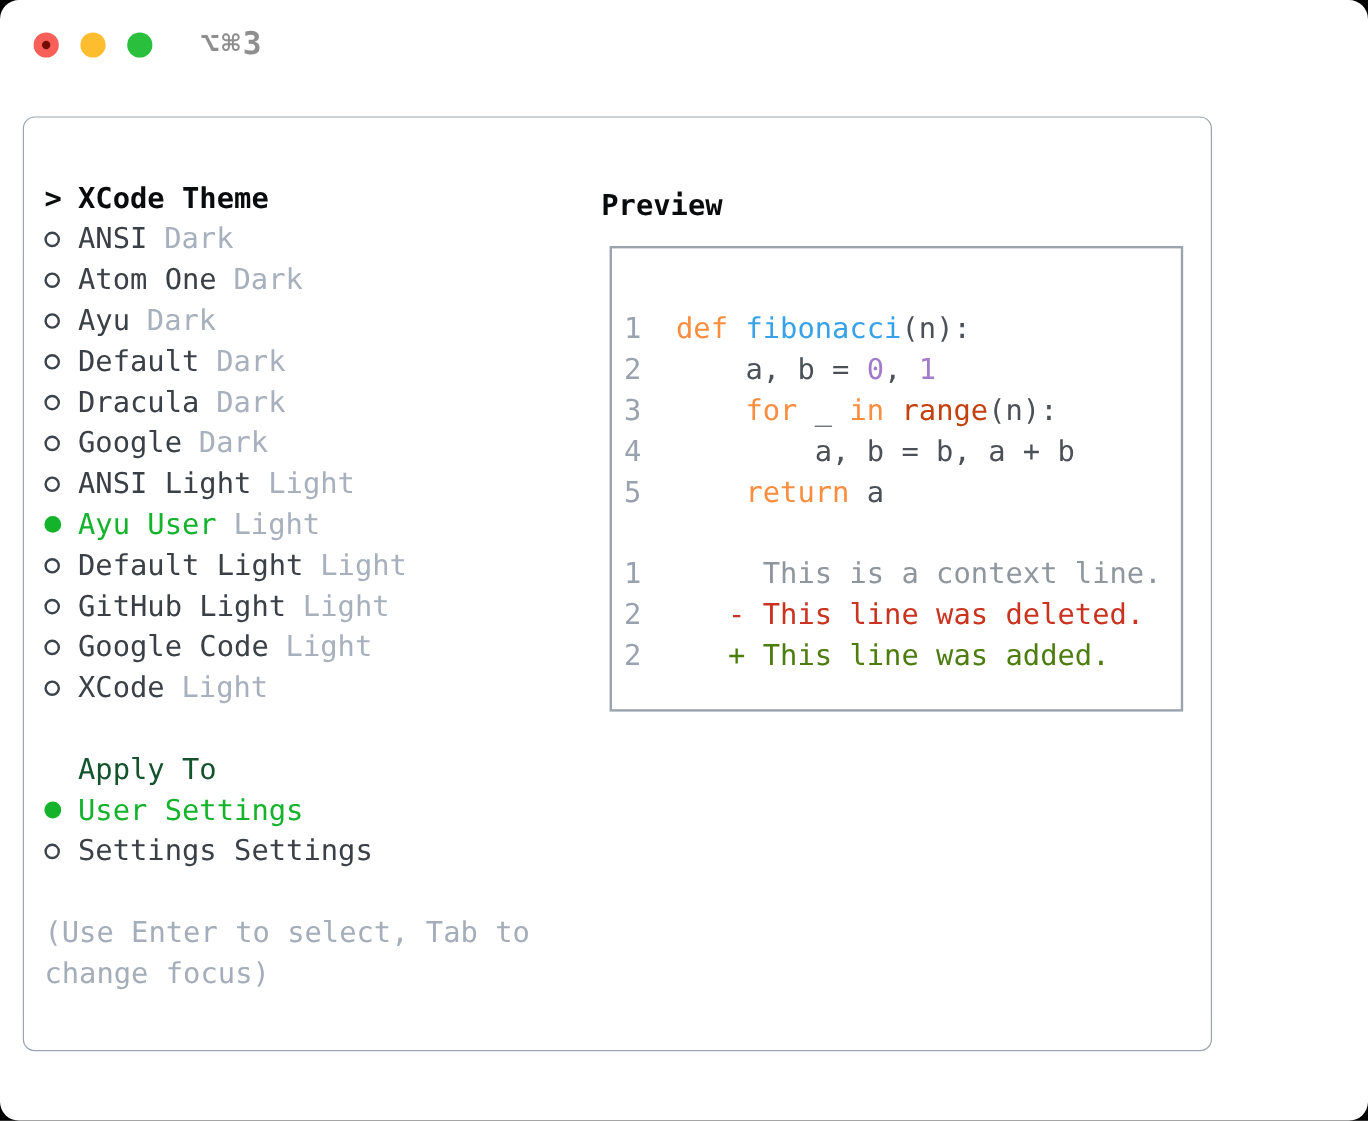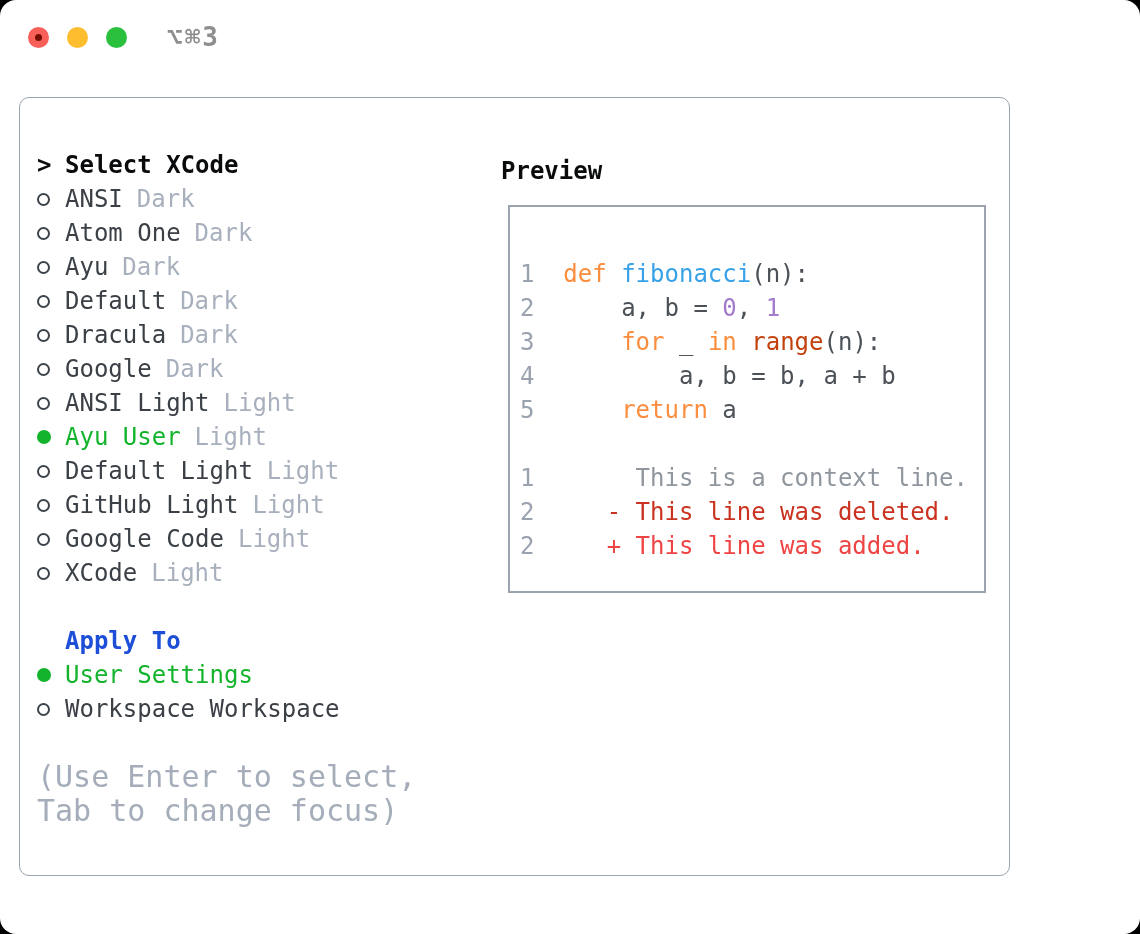--- a/index.html
+++ b/index.html
@@ -24,58 +24,58 @@
   .row { height:34px; display:flex; align-items:center; font-size:24px; white-space:pre; }
   .row.blank { height:34px; }
   .marker { width:28px; flex:none; display:flex; align-items:center; }
   .prompt { font-weight:bold; color:#0a0b0c; }
   .header-label { font-weight:bold; color:#0a0b0c; }
   .circle { width:13px; height:13px; border:2px solid #3d434b; border-radius:50%; }
   .circle.filled { width:14px; height:14px; border:none; background:#13b42c; }
   .theme-name { color:#3b4047; }
   .theme-name.selected { color:#13b42c; }
   .theme-tag { color:#a8b0bd; margin-left:14px; }
-  .subheader { color:#1d4ed8; font-weight:700; }
+  .subheader { color:#14532d; font-weight:400; }
   .option-label { color:#3b4047; }
   .option-label.selected { color:#13b42c;text-align:center; }
-  .hint { width:445px; font-size:30px; line-height:34px; color:#a4adb9; }
+  .hint { width:445px; font-size:24px; line-height:34px; color:#a4adb9; }
 
   .right-col { position:absolute; left:481px; top:56px; }
   .preview-box { margin-left:7px; margin-top:17px; width:478px; height:388px;
                  border:2px solid #9aa3ae; background:#fff; padding:50px 0 0 10px; overflow:hidden; }
   .pline { height:34px; line-height:34px; font-size:24px; white-space:pre; color:#4b5157; }
   .c-ln  { color:#9aa2af; }
   .c-kw  { color:#fa8d3e; }
   .c-fn  { color:#38a2e8; }
   .c-bi  { color:#c2410c; }
   .c-num { color:#a37acc; }
   .c-ctx { color:#8f969e; }
   .c-del { color:#c9331f; }
-  .c-add { color:#ef4444; }
+  .c-add { color:#4d7c0f; }
 </style>
 </head>
 <body>
 
 <div class="screen">
 
   <div class="titlebar">
     <span class="tl red">
         <span class="dot"></span>
       </span>
     <span class="tl yellow"></span>
     <span class="tl green"></span>
     <span class="win-title">⌥⌘3</span>
   </div>
 
   <div class="panel">
 
     <div class="left-col">
       <div class="row">
         <span class="marker prompt">&gt;</span>
-        <span class="header-label">Select XCode</span>
+        <span class="header-label">XCode Theme</span>
       </div>
 
       <div id="theme-list">
           <div class="row"><span class="marker"><span class="circle"></span></span><span class="theme-name">ANSI</span><span class="theme-tag">Dark</span></div>
           <div class="row"><span class="marker"><span class="circle"></span></span><span class="theme-name">Atom One</span><span class="theme-tag">Dark</span></div>
           <div class="row"><span class="marker"><span class="circle"></span></span><span class="theme-name">Ayu</span><span class="theme-tag">Dark</span></div>
           <div class="row"><span class="marker"><span class="circle"></span></span><span class="theme-name">Default</span><span class="theme-tag">Dark</span></div>
           <div class="row"><span class="marker"><span class="circle"></span></span><span class="theme-name">Dracula</span><span class="theme-tag">Dark</span></div>
           <div class="row"><span class="marker"><span class="circle"></span></span><span class="theme-name">Google</span><span class="theme-tag">Dark</span></div>
           <div class="row"><span class="marker"><span class="circle"></span></span><span class="theme-name">ANSI Light</span><span class="theme-tag">Light</span></div>
@@ -88,21 +88,21 @@
 
       <div class="row blank"></div>
 
       <div class="row">
         <span class="marker"></span>
         <span class="subheader">Apply To</span>
       </div>
 
       <div id="apply-list">
           <div class="row"><span class="marker"><span class="circle filled"></span></span><span class="option-label selected">User Settings</span></div>
-          <div class="row"><span class="marker"><span class="circle"></span></span><span class="option-label">Workspace Workspace</span></div>
+          <div class="row"><span class="marker"><span class="circle"></span></span><span class="option-label">Settings Settings</span></div>
         </div>
 
       <div class="row blank"></div>
 
       <div class="hint">(Use Enter to select, Tab to change focus)</div>
     </div>
 
     <div class="right-col">
       <div class="row">
         <span class="header-label">Preview</span>

